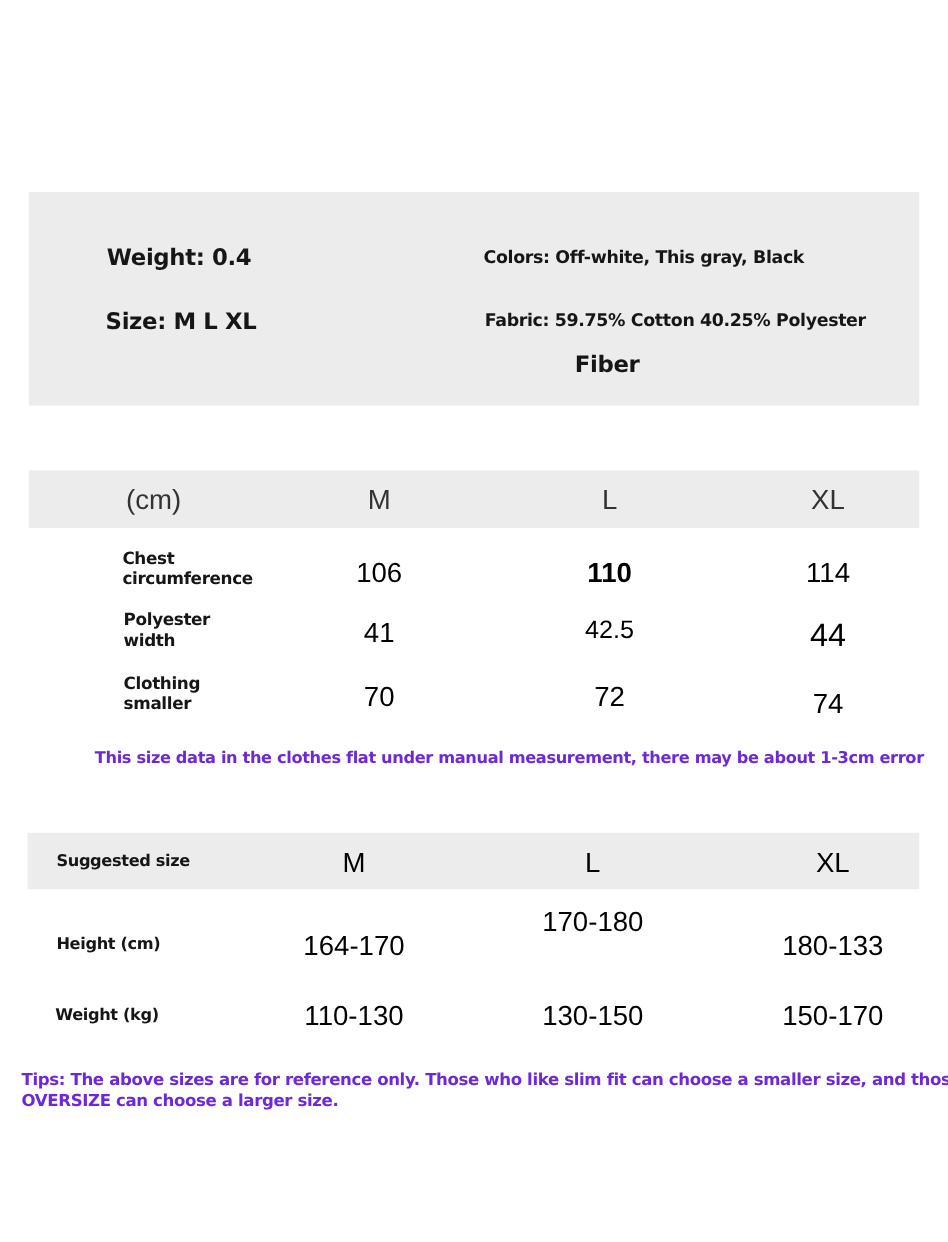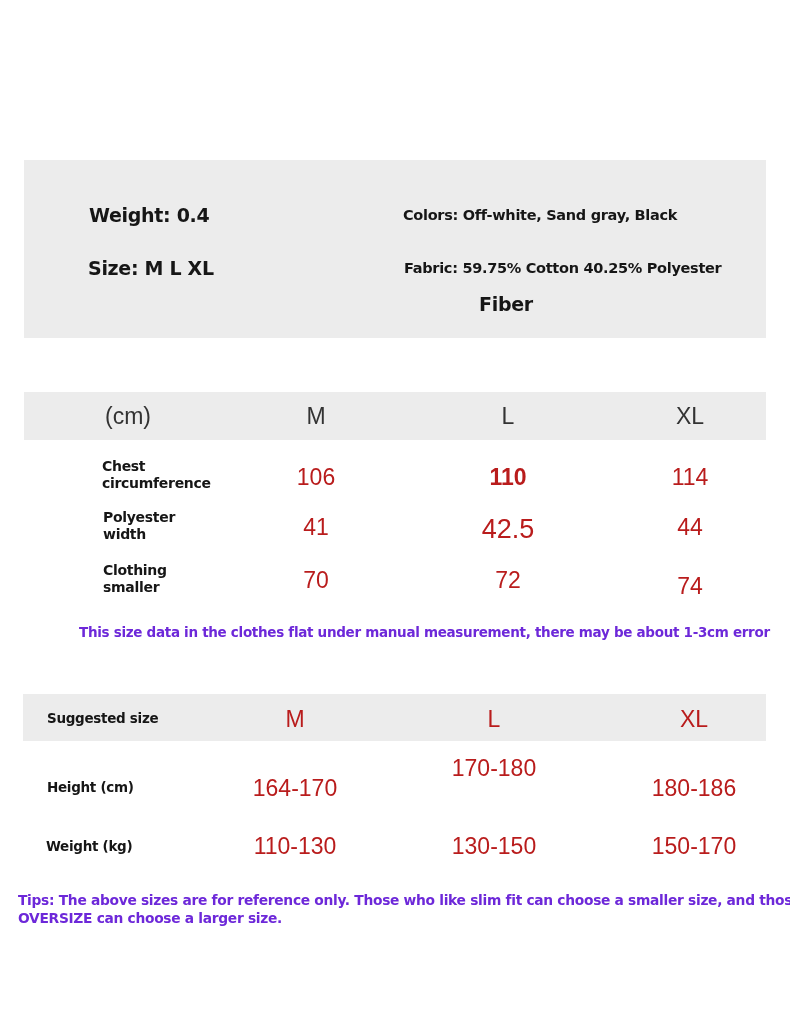--- a/index.html
+++ b/index.html
@@ -1,30 +1,30 @@
 <!DOCTYPE html>
 <html><head>
   <meta charset="utf-8">
   <style>
     html, body { margin: 0; padding: 0; }
     body { width: 790px; height: 1035px; background: #ffffff; position: relative; overflow: hidden;
       font-family: "Liberation Sans", sans-serif; color: #111; }
     .block { position: absolute; background: #ececec; }
     .t { position: absolute; white-space: nowrap; }
     .label { font-family: "DejaVu Sans", sans-serif; font-weight: bold; letter-spacing: -0.3px; color: #161616; }
-    .num { font-family: "Liberation Sans", sans-serif; color: #b91c1c; text-align: center; }
+    .num { font-family: "Liberation Sans", sans-serif; color: #000000; text-align: center; }
     .grey { color: #6d28d9; }
   </style>
 </head>
 <body>
 
 <div class="block" style="left:24px;top:160px;width:742px;height:178px;"></div>
 <div class="t label" style="left:89px;top:204px;font-size:19px;">Weight: 0.4</div>
 <div class="t label" style="left:88px;top:257px;font-size:19px;">Size: M L XL</div>
-<div class="t label" style="left:403px;top:207px;font-size:14.5px;">Colors: Off-white, Sand gray, Black</div>
+<div class="t label" style="left:403px;top:207px;font-size:14.5px;">Colors: Off-white, This gray, Black</div>
 <div class="t label" style="left:404px;top:260px;font-size:14.5px;">Fabric: 59.75% Cotton 40.25% Polyester</div>
 <div class="t label" style="left:479px;top:293px;font-size:19px;">Fiber</div>
 
 <div class="block" style="left:24px;top:392px;width:742px;height:48px;"></div>
 <div class="t num" style="left:78px;top:403px;width:100px;font-size:23px;color:#333;">(cm)</div>
 <div class="t num" style="left:266px;top:403px;width:100px;font-size:23px;color:#333;">M</div>
 <div class="t num" style="left:458px;top:403px;width:100px;font-size:23px;color:#333;">L</div>
 <div class="t num" style="left:640px;top:403px;width:100px;font-size:23px;color:#333;">XL</div>
 
 <div class="t label" style="left:102px;top:458px;font-size:14px;line-height:17px;">
@@ -33,43 +33,43 @@
 </div>
 <div class="t num" style="left:266px;top:464px;width:100px;font-size:23px;">106</div>
 <div class="t num" style="left:458px;top:464px;width:100px;font-size:23px;font-weight:bold;">110</div>
 <div class="t num" style="left:640px;top:464px;width:100px;font-size:23px;">114</div>
 
 <div class="t label" style="left:103px;top:509px;font-size:14px;line-height:17px;">
   <div>Polyester</div>
   <div>width</div>
 </div>
 <div class="t num" style="left:266px;top:514px;width:100px;font-size:23px;">41</div>
-<div class="t num" style="left:458px;top:514px;width:100px;font-size:27px;">42.5</div>
-<div class="t num" style="left:640px;top:514px;width:100px;font-size:23px;">44</div>
+<div class="t num" style="left:458px;top:514px;width:100px;font-size:21px;">42.5</div>
+<div class="t num" style="left:640px;top:514px;width:100px;font-size:27px;">44</div>
 
 <div class="t label" style="left:103px;top:562px;font-size:14px;line-height:17px;">
   <div>Clothing</div>
   <div>smaller</div>
 </div>
 <div class="t num" style="left:266px;top:567px;width:100px;font-size:23px;">70</div>
 <div class="t num" style="left:458px;top:567px;width:100px;font-size:23px;">72</div>
 <div class="t num" style="left:640px;top:573px;width:100px;font-size:23px;">74</div>
 
 <div class="t label grey" style="left:79px;top:624px;font-size:13.5px;">This size data in the clothes flat under manual measurement, there may be about 1-3cm error</div>
 
 <div class="block" style="left:23px;top:694px;width:743px;height:47px;"></div>
 <div class="t label" style="left:47px;top:710px;font-size:13.5px;">Suggested size</div>
 <div class="t num" style="left:245px;top:706px;width:100px;font-size:23px;">M</div>
 <div class="t num" style="left:444px;top:706px;width:100px;font-size:23px;">L</div>
 <div class="t num" style="left:644px;top:706px;width:100px;font-size:23px;">XL</div>
 
 <div class="t label" style="left:47px;top:779px;font-size:13.5px;">Height (cm)</div>
 <div class="t num" style="left:235px;top:775px;width:120px;font-size:23px;">164-170</div>
 <div class="t num" style="left:434px;top:755px;width:120px;font-size:23px;">170-180</div>
-<div class="t num" style="left:634px;top:775px;width:120px;font-size:23px;">180-186</div>
+<div class="t num" style="left:634px;top:775px;width:120px;font-size:23px;">180-133</div>
 
 <div class="t label" style="left:46px;top:838px;font-size:13.5px;">Weight (kg)</div>
 <div class="t num" style="left:235px;top:833px;width:120px;font-size:23px;">110-130</div>
 <div class="t num" style="left:434px;top:833px;width:120px;font-size:23px;">130-150</div>
 <div class="t num" style="left:634px;top:833px;width:120px;font-size:23px;">150-170</div>
 
 <div class="t label grey" style="left:18px;top:891px;font-size:13.8px;line-height:18px;">
   <div>Tips: The above sizes are for reference only. Those who like slim fit can choose a smaller size, and those who like</div>
   <div>OVERSIZE can choose a larger size.</div>
 </div>

